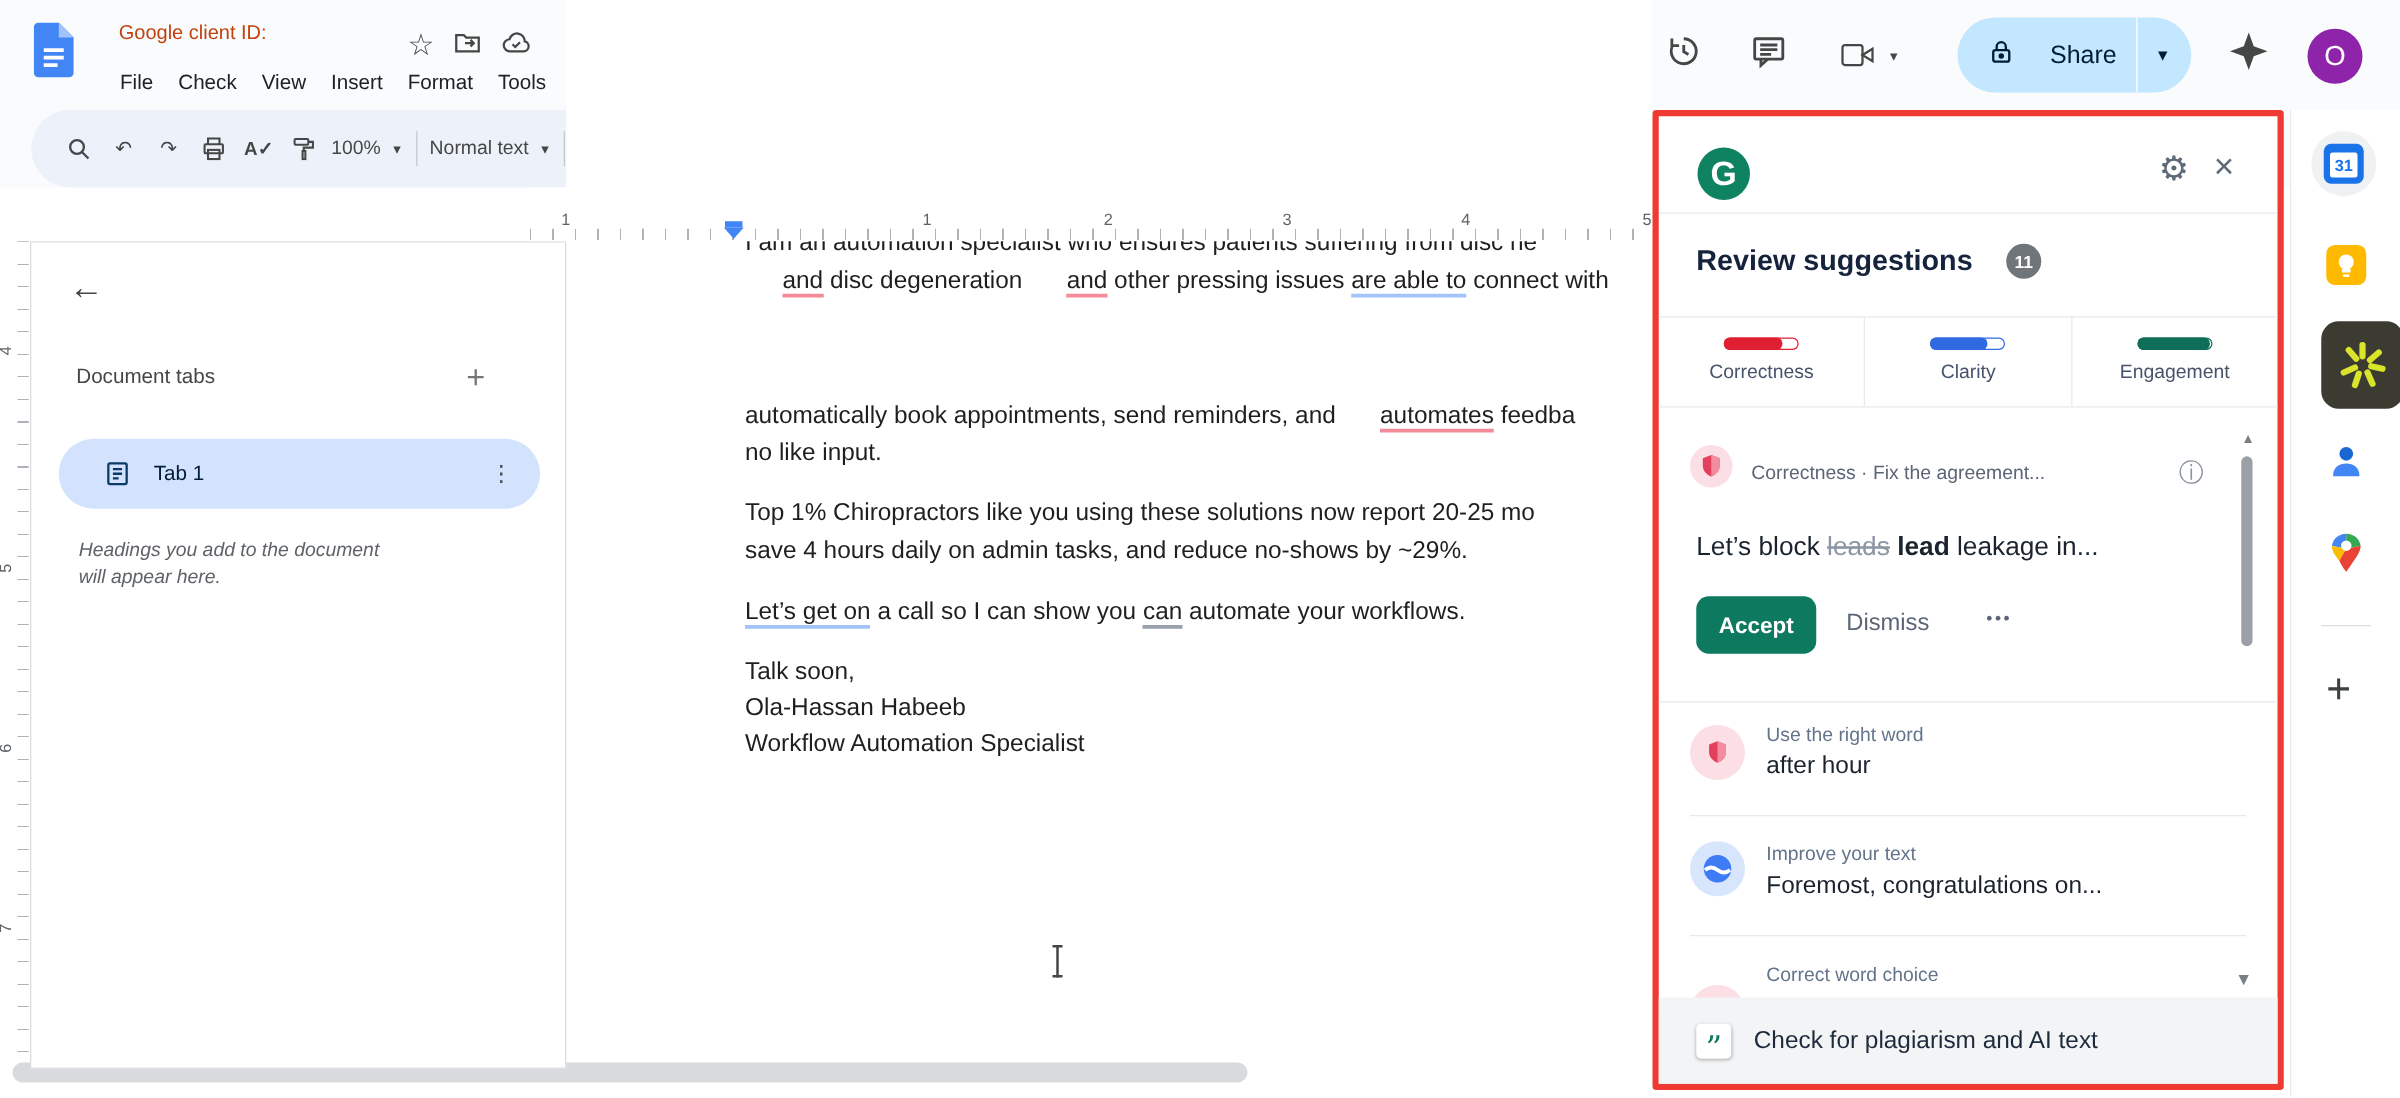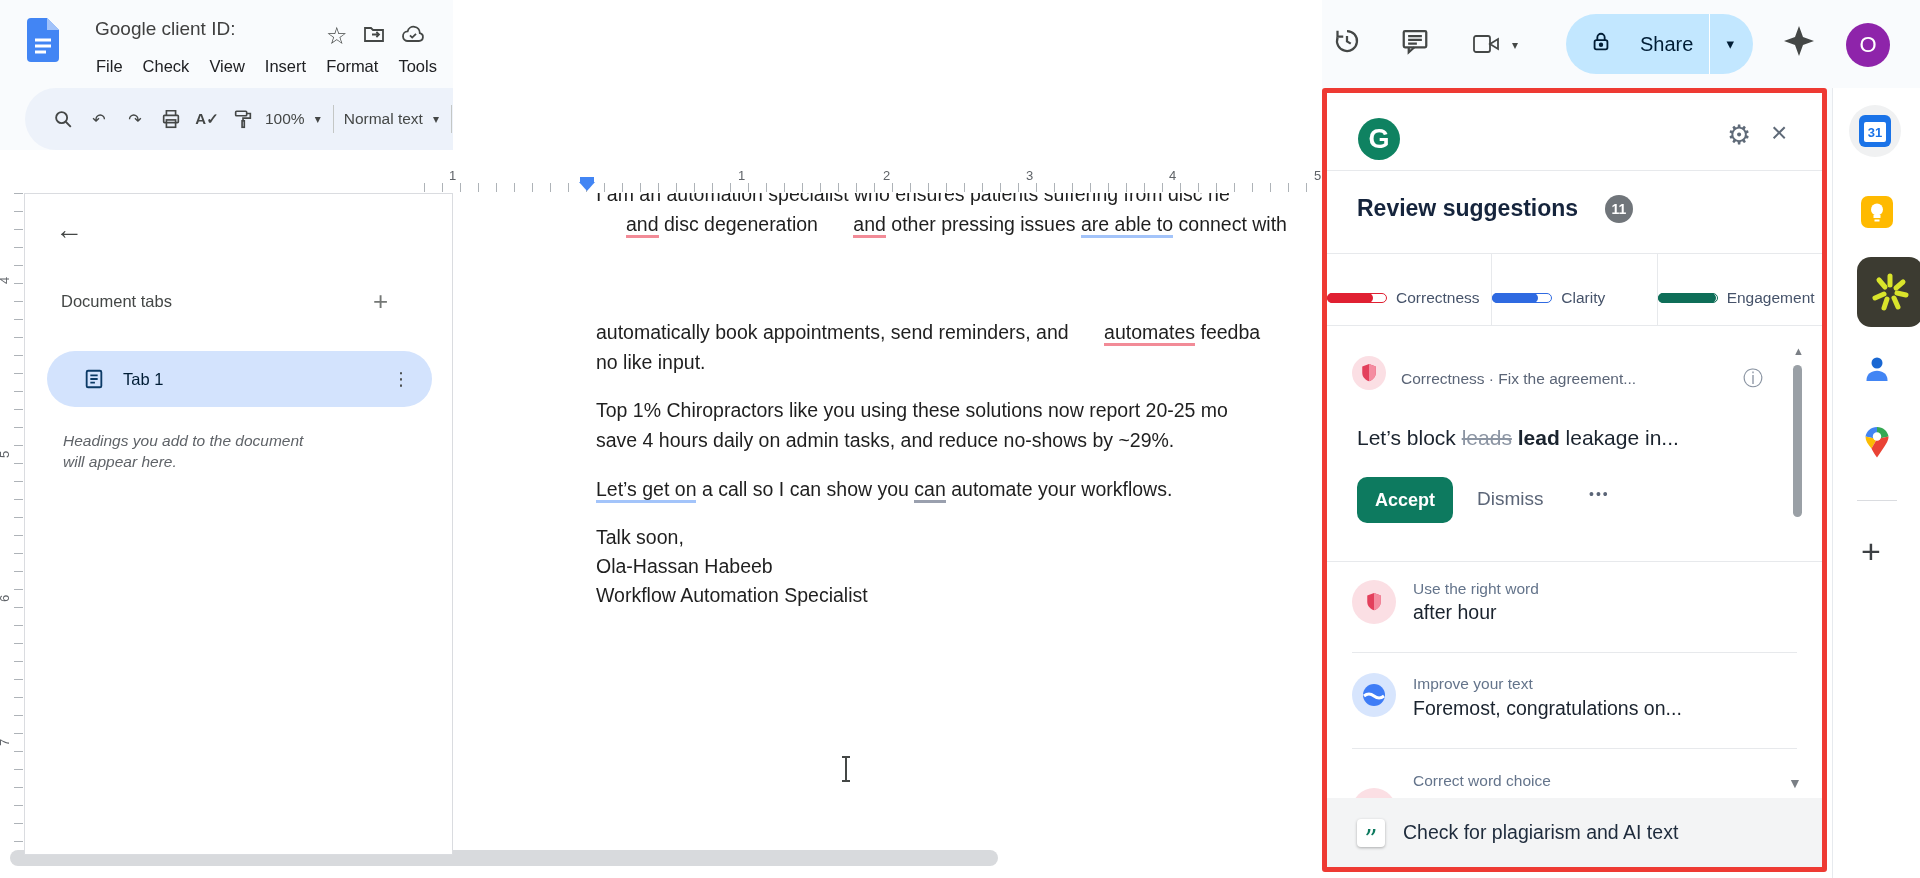--- a/index.html
+++ b/index.html
@@ -3,21 +3,21 @@
 <meta charset="utf-8">
 <style>
   * { margin:0; padding:0; box-sizing:border-box; }
   html,body { width:1920px; height:878px; }
   body { position:relative; overflow:hidden; background:#fff;
          font-family:"Liberation Sans", sans-serif; color:#1f1f1f; }
 
   
   .header { position:absolute; left:0; top:0; width:1920px; height:150px; background:#f9fbfd; }
   .docs-logo { position:absolute; left:27px; top:18px; }
-  .doc-title { position:absolute; left:95px; top:18px; font-size:19px; color:#404040; }
+  .doc-title { position:absolute; left:95px; top:18px; font-size:16px; color:#c2410c; }
   .title-icons { position:absolute; left:326px; top:22px; display:flex; gap:14px; align-items:center; color:#444746; }
   .title-icons .uni { font-size:24px; line-height:1; }
   .menu-row { position:absolute; left:86px; top:54px; display:flex; }
   .menu-row span { font-size:16.5px; color:#202124; padding:3px 10px; border-radius:6px; cursor:default; }
   .hicon { position:absolute; top:26px; color:#444746; }
   .share-pill { position:absolute; left:1566px; top:14px; width:187px; height:60px;
                 background:var(--share-bg,#c2e7ff); border-radius:30px; display:flex; align-items:center; }
   .share-pill .lock { margin-left:24px; }
   .share-pill .lbl { margin-left:28px; font-size:20px; color:#001d35; font-weight:500; }
   .share-pill .sep { width:1px; height:60px; background:#fff; margin-left:16px; }
@@ -85,21 +85,21 @@
            background:var(--g-green,#0f8261); color:#fff; font-size:27px; font-weight:bold;
            display:flex; align-items:center; justify-content:center; }
   .ggear { position:absolute; left:400px; top:26px; font-size:27px; color:#5f6a78; }
   .gclose { position:absolute; left:444px; top:24px; font-size:28px; color:#5f6a78; }
   .gdiv { position:absolute; left:0; width:100%; height:1px; background:#e7e9ec; }
   .gtitle { position:absolute; left:30px; top:102px; font-size:23px; font-weight:bold; color:#15243c; }
   .gbadge { position:absolute; left:278px; top:102px; width:28px; height:28px; border-radius:50%;
             background:#70757a; color:#fff; font-size:14px; font-weight:bold;
             display:flex; align-items:center; justify-content:center; }
   .gtabs { position:absolute; left:0; top:160px; width:495px; height:72px; display:flex; }
-  .gtab { flex:1; border-right:1px solid #e7e9ec; display:flex; flex-direction:row;
+  .gtab { flex:1; border-right:1px solid #e7e9ec; display:flex; flex-direction:column;
           align-items:center; padding-top:17px; gap:9px; }
   .gtab:last-child { border-right:none; }
   .gtab .lbl { font-size:15.5px; color:#46536a; }
   .pill { width:60px; height:10px; border:1.5px solid var(--c); border-radius:6px; position:relative; background:#fff; }
   .pill i { position:absolute; inset:-1px; width:var(--fill); background:var(--c); border-radius:6px; }
   .shield-wrap { width:34px; height:34px; border-radius:50%; background:#fbdfe4;
                  display:flex; align-items:center; justify-content:center; }
   .gcat { position:absolute; left:74px; top:277px; font-size:15.5px; color:#5b6577; }
   .ginfo { position:absolute; left:416px; top:272px; font-size:20px; color:#8a94a2; }
   .gsentence { position:absolute; left:30px; top:333px; font-size:21px; color:#1a232e; }

